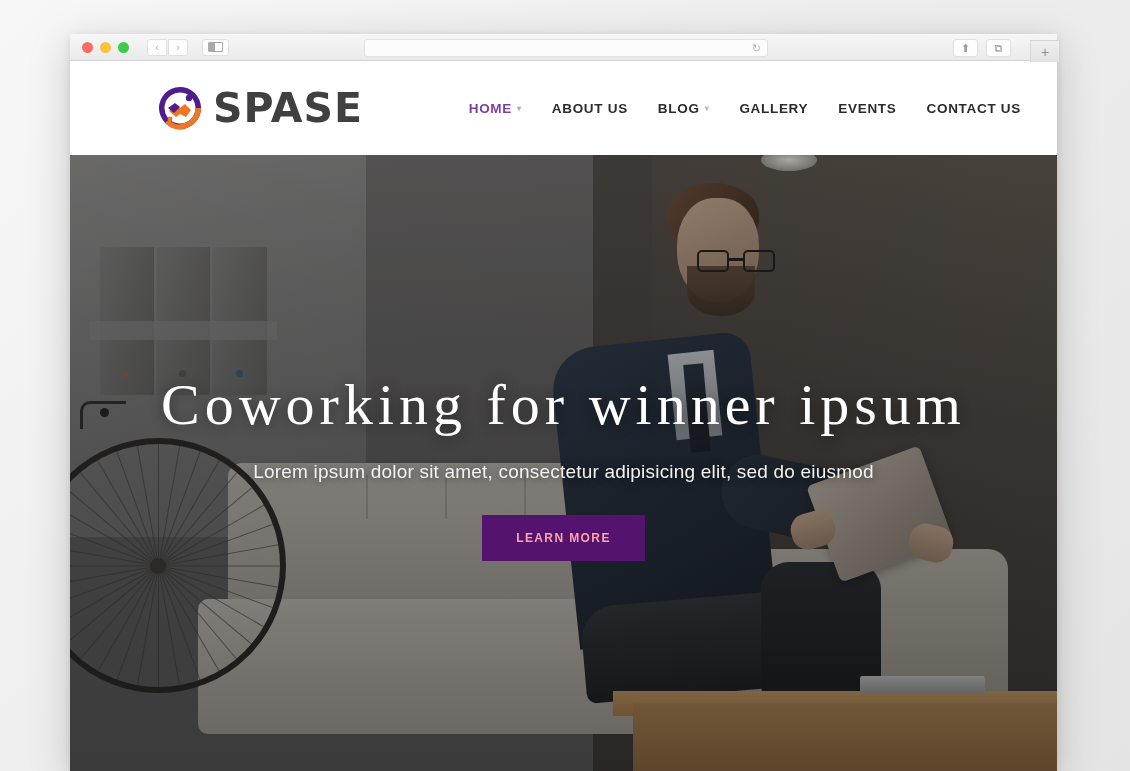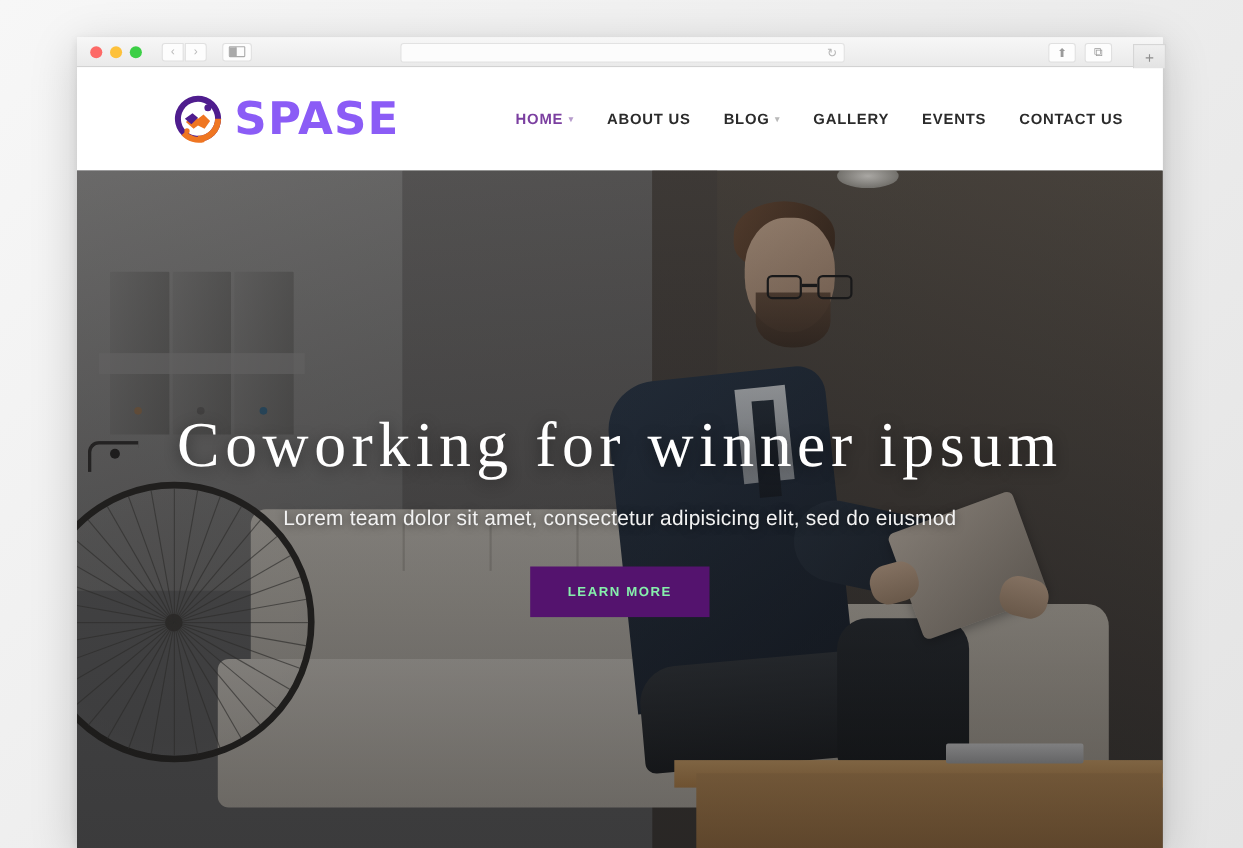--- a/index.html
+++ b/index.html
@@ -69,21 +69,21 @@
   }
 
   
   #site-header{
     height:94px; background:#fff; display:flex; align-items:center;
     padding:0 28px 0 86px; justify-content:space-between;
   }
   #brand{ display:flex; align-items:center; gap:9px; }
   #brand-text{
     font-family:"DejaVu Sans", sans-serif; font-weight:bold;
-    font-size:41px; letter-spacing:1px; color:#8b5cf6;
+    font-size:41px; letter-spacing:1px; color:#404040;
   }
 
   #main-nav{ display:flex; align-items:center; gap:30px; padding-right:8px; }
   .nav-item{
     display:flex; align-items:center; gap:5px;
     font-size:13.5px; letter-spacing:.7px; font-weight:600;
     color:#2b2b2b; text-transform:uppercase; cursor:pointer; white-space:nowrap;
   }
   .nav-item.active{ color:#7b3fa0; }
   .caret{ font-size:8px; color:#b9b9b9; }
@@ -180,21 +180,21 @@
   #hero-title{
     font-family:"Liberation Serif", serif; font-weight:400;
     font-size:58px; color:#fff; letter-spacing:5px; white-space:nowrap;
     text-shadow:0 2px 14px rgba(0,0,0,.45);
   }
   #hero-subtitle{
     margin-top:23px; font-size:19px; color:#f2f2f2; letter-spacing:.2px;
     text-shadow:0 1px 8px rgba(0,0,0,.55);
   }
   #learn-more-button{
-    margin-top:32px; padding:16px 34px; background:#54136e; color:#86efac;
+    margin-top:32px; padding:16px 34px; background:#54136e; color:#fca5a5;
     font-size:12px; font-weight:bold; letter-spacing:1.4px; border:none;
     cursor:pointer; font-family:"Liberation Sans", sans-serif;
   }
 </style>
 </head>
 <body>
 
 <div id="browser-window">
 
   <div id="titlebar">
@@ -349,17 +349,17 @@
           <div class="spoke" style="transform: rotate(350deg);"></div>
         </div>
       <div class="handlebar"></div>
       <div class="hb-dot"></div>
     </div>
 
     <div id="hero-scrim"></div>
 
     <div id="hero-content">
       <h1 id="hero-title">Coworking for winner ipsum</h1>
-      <p id="hero-subtitle">Lorem team dolor sit amet, consectetur adipisicing elit, sed do eiusmod</p>
+      <p id="hero-subtitle">Lorem ipsum dolor sit amet, consectetur adipisicing elit, sed do eiusmod</p>
       <button id="learn-more-button">LEARN MORE</button>
     </div>
   </section>
 </div>
 
 </body></html>

